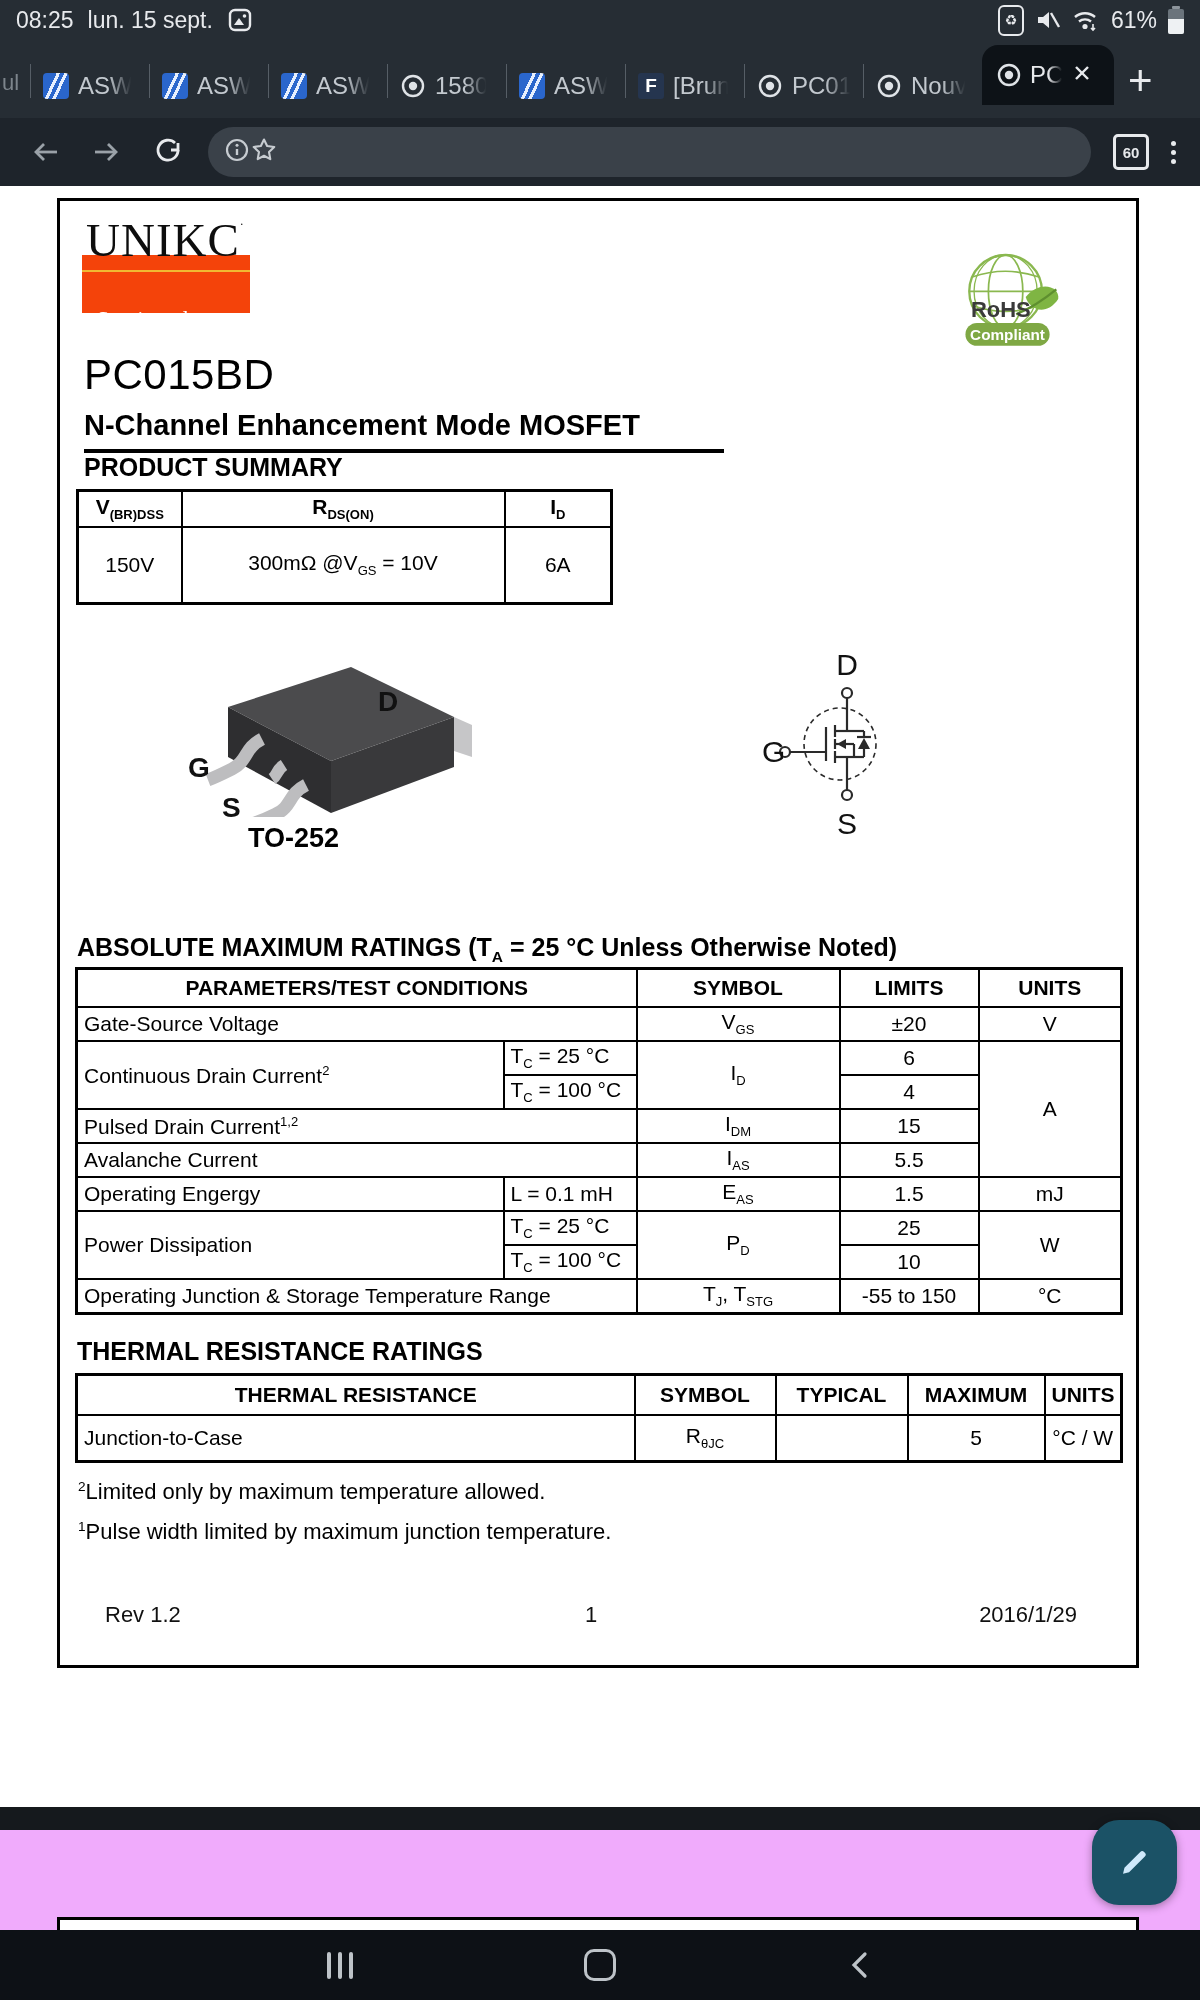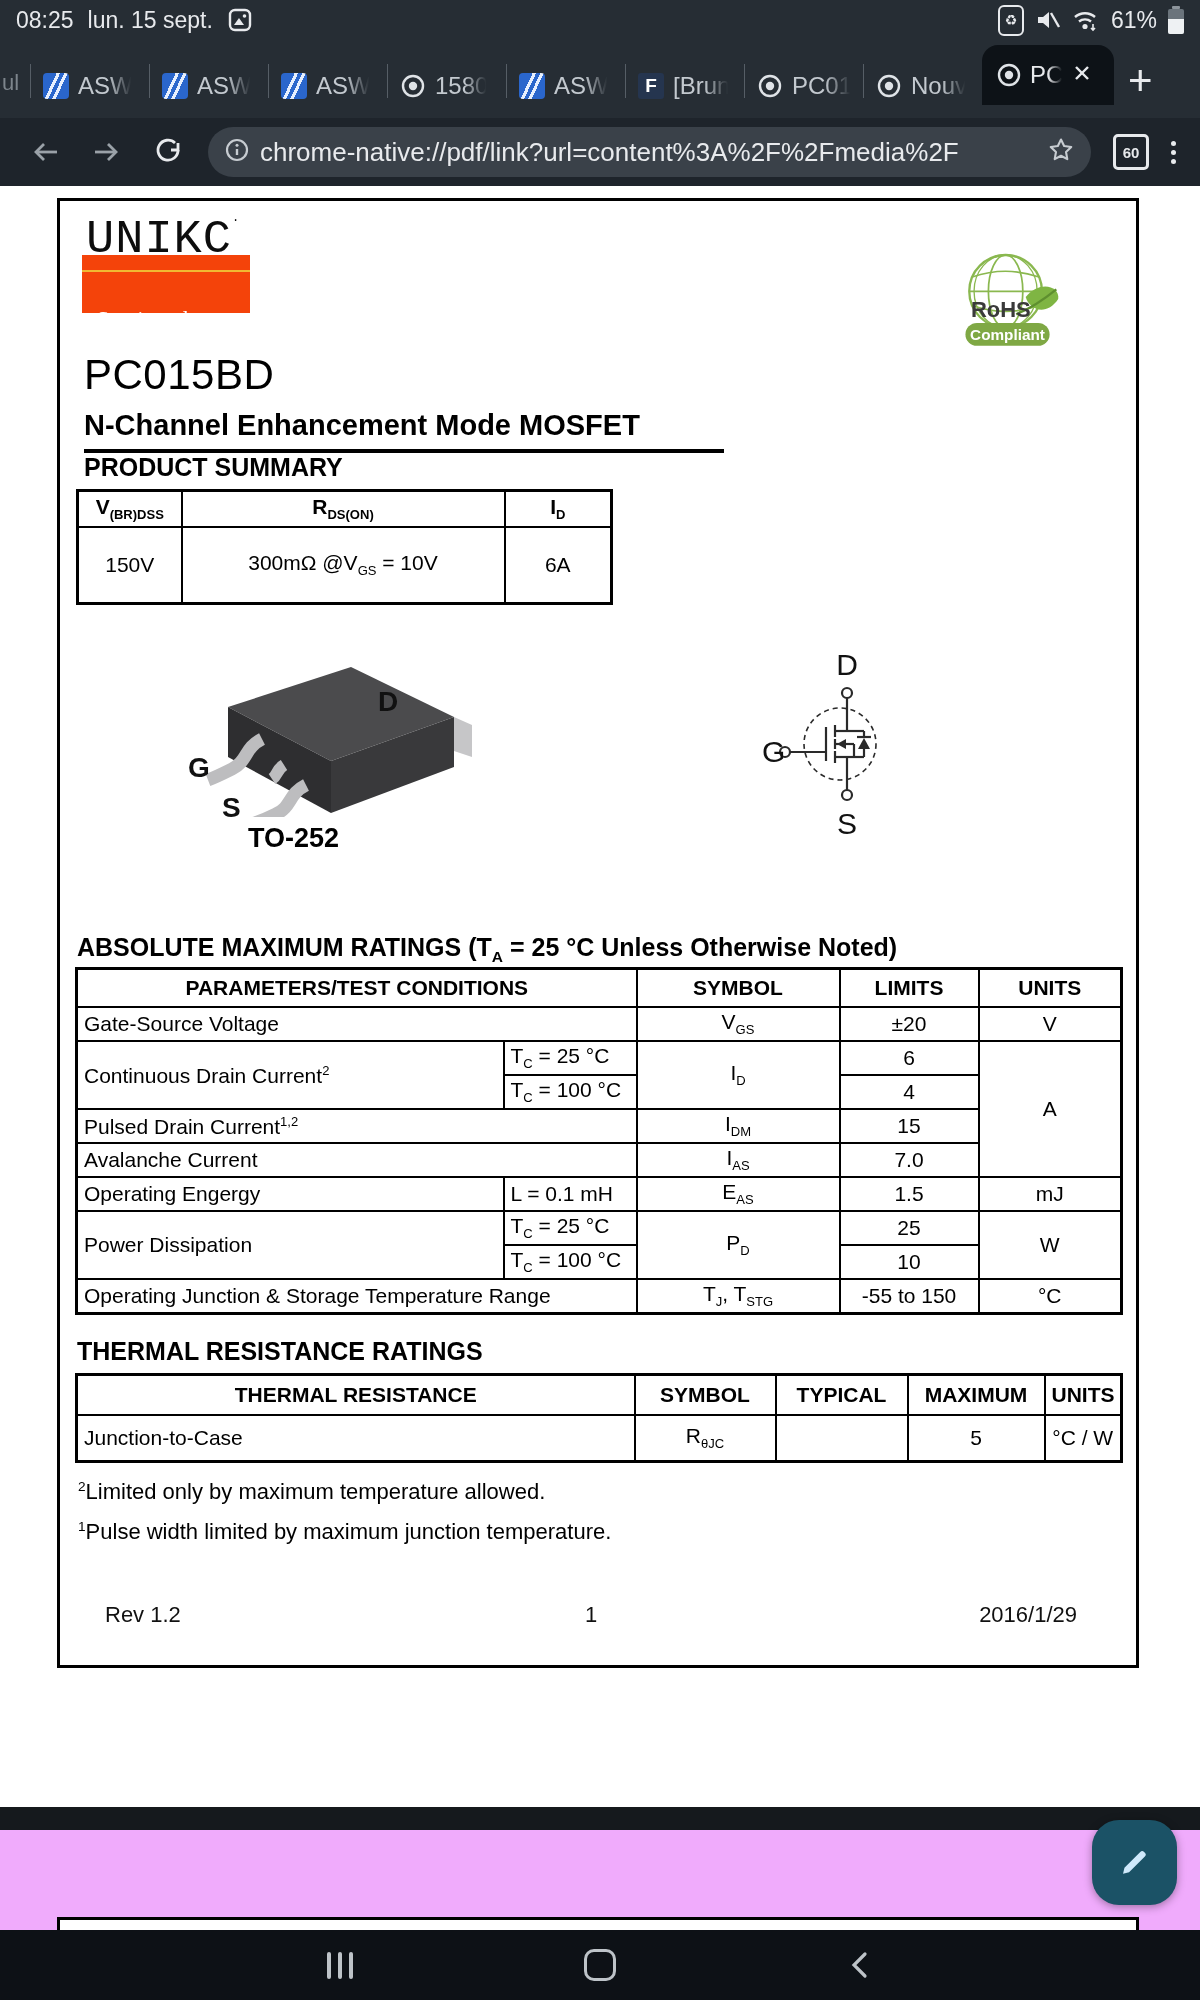--- a/index.html
+++ b/index.html
@@ -47,21 +47,21 @@
   .menu-dots{display:flex;flex-direction:column;gap:4px;padding:6px 10px;cursor:pointer}
   .menu-dots i{width:5px;height:5px;border-radius:50%;background:#e8eaed}
 
   
   .pdf-bg{position:absolute;left:0;top:186px;width:1200px;height:1621px;background:#fff}
   .page-frame{position:absolute;left:57px;top:198px;width:1076px;height:1464px;border:3px solid #000;background:#fff;color:#000}
 
   .logo{position:absolute;left:22px;top:22px;width:168px;height:92px}
   .logo-orange{position:absolute;left:0;top:32px;width:168px;height:58px;background:#f4430a}
   .logo-orange:before{content:"";position:absolute;left:0;top:15px;width:100%;height:2px;background:#f0b832}
-  .logo-brand{position:absolute;left:4px;top:-10px;font-family:Liberation Mono, monospace;font-size:47px;color:#0d0d0d;letter-spacing:1px}
+  .logo-brand{position:absolute;left:4px;top:-10px;font-family:Liberation Serif, serif;font-size:47px;color:#0d0d0d;letter-spacing:1px}
   .logo-tm{font-size:12px;vertical-align:28px}
   .logo-sub{position:absolute;left:0;top:52px;width:168px;text-align:center;font-family:"Liberation Serif",serif;font-size:23px;color:#fff}
 
   .rohs{position:absolute;left:893px;top:46px;width:110px;height:104px}
 
   .part-title{position:absolute;left:24px;top:150px;font-size:42px;font-weight:normal;letter-spacing:.5px}
   .doc-subtitle{position:absolute;left:24px;top:208px;width:640px;font-size:29px;font-weight:bold;
                 border-bottom:4px solid #000;padding-bottom:7px}
 
   .sec-title{position:absolute;font-size:25px;font-weight:bold}
@@ -241,21 +241,20 @@
           </svg>
       </span>
       <div class="omnibox">
         <span>
           <svg width="26" height="26" viewBox="0 0 26 26">
               <circle cx="13" cy="13" r="10" fill="none" stroke="#c7ccd1" stroke-width="2.2"></circle>
               <line x1="13" y1="12" x2="13" y2="18" stroke="#c7ccd1" stroke-width="2.4"></line>
               <circle cx="13" cy="8.3" r="1.5" fill="#c7ccd1"></circle>
             </svg>
         </span>
-        <span class="omni-url">chrome-native://pdf/link?url=content%3A%2F%2Fmedia%2F</span>
         <span>
           <svg width="28" height="28" viewBox="0 0 24 24">
               <path d="M12 3 l2.7 5.6 6.1.8 -4.5 4.3 1.1 6.1 -5.4-2.9 -5.4 2.9 1.1-6.1 -4.5-4.3 6.1-.8 Z" fill="none" stroke="#c7ccd1" stroke-width="1.8" stroke-linejoin="round"></path>
             </svg>
         </span>
       </div>
       <span class="tabcount">60</span>
       <span class="menu-dots">
           <i></i>
           <i></i>
@@ -395,21 +394,21 @@
         <td>4</td>
       </tr>
       <tr>
         <td colspan="2" class="left"><span>Pulsed Drain Current</span><sup>1,2</sup></td>
         <td><span>I</span><sub>DM</sub></td>
         <td>15</td>
       </tr>
       <tr>
         <td colspan="2" class="left">Avalanche Current</td>
         <td><span>I</span><sub>AS</sub></td>
-        <td>7.0</td>
+        <td>5.5</td>
       </tr>
       <tr>
         <td class="left">Operating Engergy</td>
         <td class="left">L = 0.1 mH</td>
         <td><span>E</span><sub>AS</sub></td>
         <td>1.5</td>
         <td>mJ</td>
       </tr>
       <tr>
         <td rowspan="2" class="left">Power Dissipation</td>

